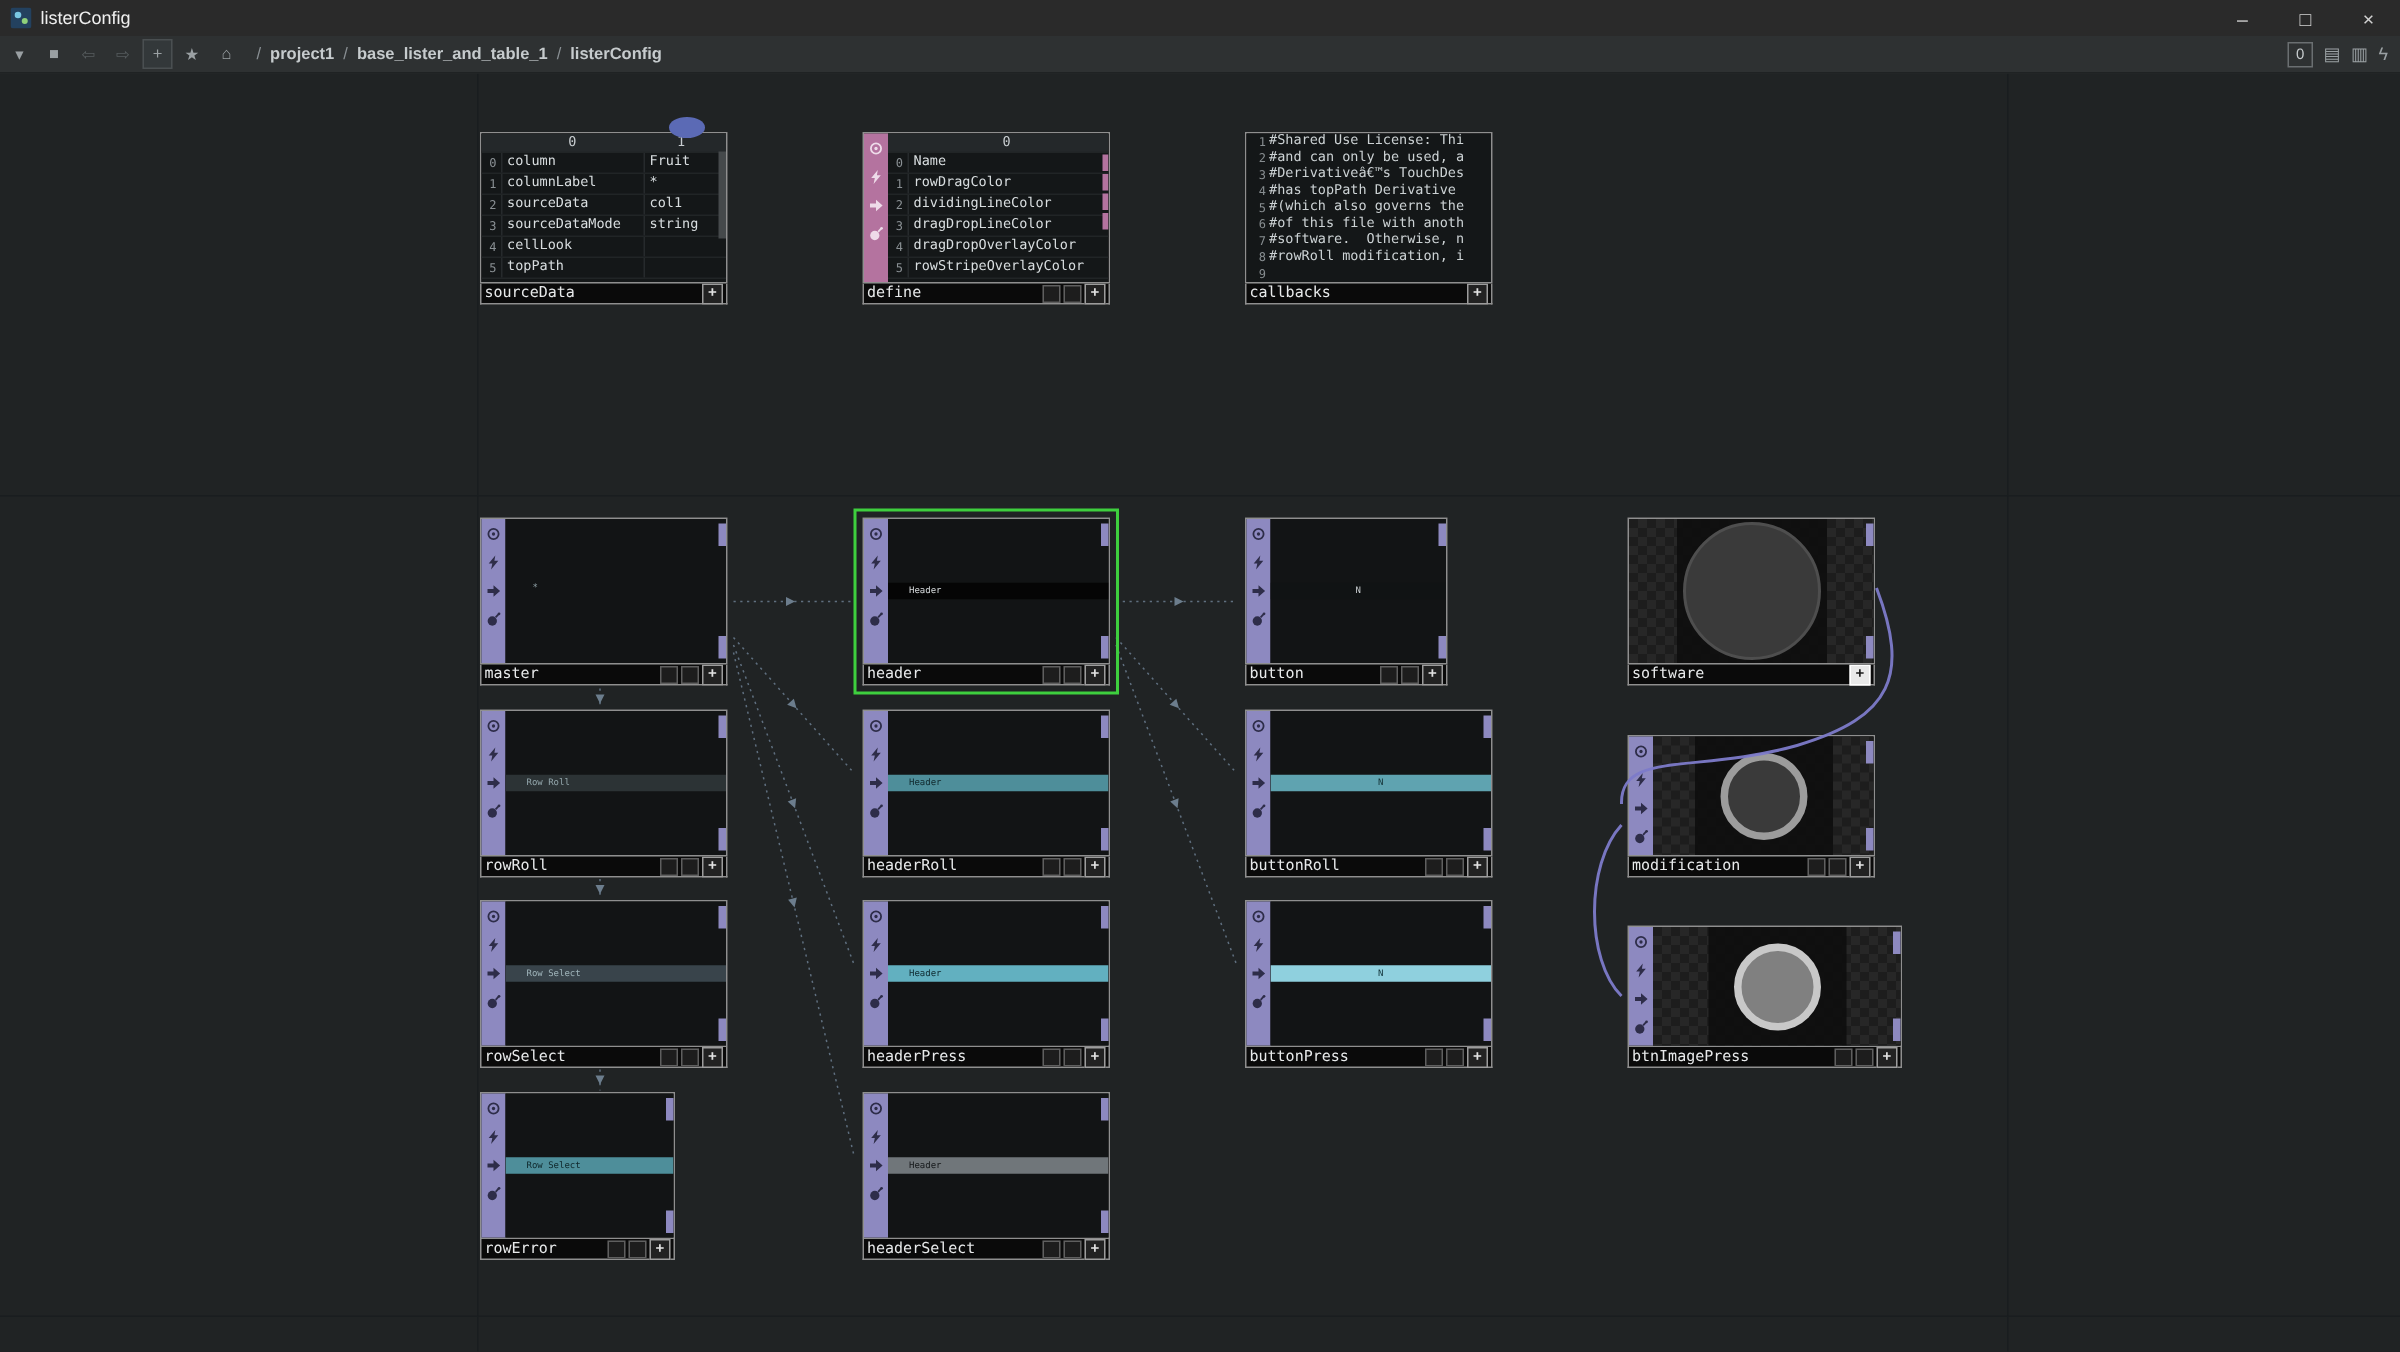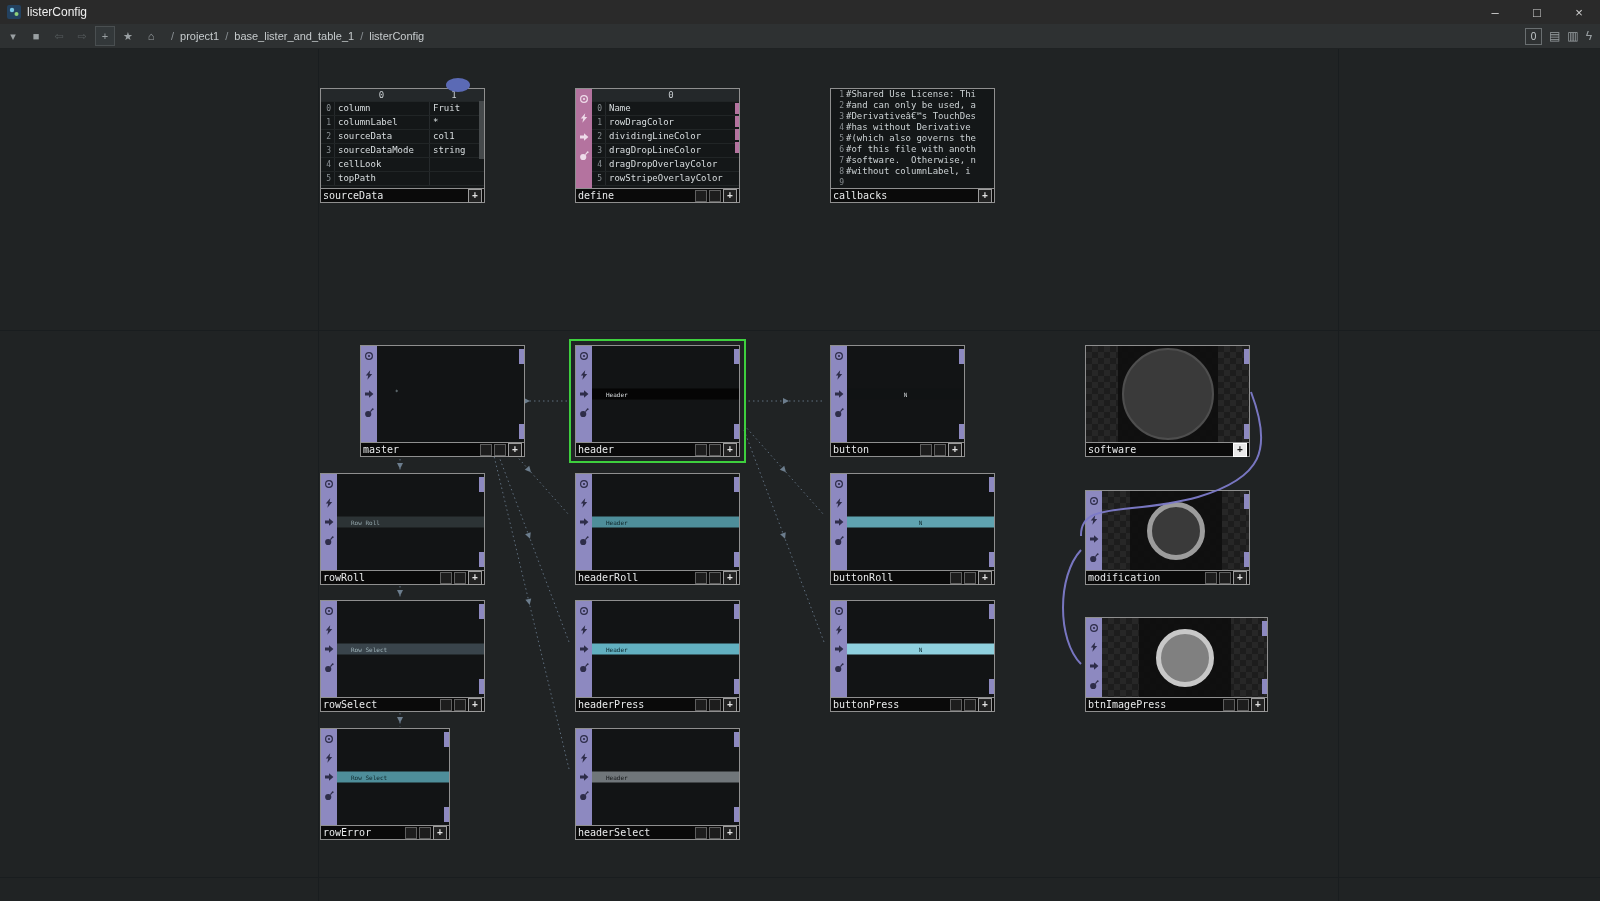--- a/index.html
+++ b/index.html
@@ -18,21 +18,21 @@
            color:#d2d2d2;font-size:13px;}
   
   #toolbar{position:absolute;left:0;top:24px;right:0;height:24px;background:#2e3132;
            border-bottom:1px solid #1f2223;display:flex;align-items:center;z-index:10;}
   .tb-icon{width:18px;height:18px;margin-left:3px;display:flex;align-items:center;justify-content:center;
            color:#9aa0a3;font-size:11px;border:1px solid transparent;}
   .tb-icon.boxed{border-color:#4a4f51;background:#33383a;}
   .tb-icon.disabled{color:#565c5e;}
   #breadcrumb{margin-left:10px;font-size:11px;color:#c6cbcd;display:flex;gap:6px;align-items:center;}
   .bc-sep{color:#8a9094;}
-  .bc-item{color:#c6cbcd;}
+  .bc-item{color:#c6cbcd;font-weight:bold;}
   #tb-right{margin-left:auto;margin-right:8px;display:flex;align-items:center;gap:7px;}
   .tb-badge{width:15px;height:15px;border:1px solid #6a6f71;color:#c6cbcd;font-size:10px;
             display:flex;align-items:center;justify-content:center;}
   .tb-ric{color:#9aa0a3;font-size:12px;}
 
   
   #canvas{position:absolute;inset:0;background:#202324;z-index:0;}
   .gridline{position:absolute;background:#191d1f;}
   .gridline.v{width:1px;top:48px;bottom:0;}
   .gridline.h{height:1px;left:0;right:0;}
@@ -264,51 +264,51 @@
                 <div class="crow">
                   <span class="gut">2</span>
                   <span class="code">#and can only be used, a</span>
                 </div>
                 <div class="crow">
                   <span class="gut">3</span>
                   <span class="code">#Derivativeâ€™s TouchDes</span>
                 </div>
                 <div class="crow">
                   <span class="gut">4</span>
-                  <span class="code">#has without Derivative</span>
+                  <span class="code">#has topPath Derivative</span>
                 </div>
                 <div class="crow">
                   <span class="gut">5</span>
                   <span class="code">#(which also governs the</span>
                 </div>
                 <div class="crow">
                   <span class="gut">6</span>
                   <span class="code">#of this file with anoth</span>
                 </div>
                 <div class="crow">
                   <span class="gut">7</span>
                   <span class="code">#software.  Otherwise, n</span>
                 </div>
                 <div class="crow">
                   <span class="gut">8</span>
-                  <span class="code">#without columnLabel, i</span>
+                  <span class="code">#rowRoll modification, i</span>
                 </div>
                 <div class="crow">
                   <span class="gut">9</span>
                   <span class="code"></span>
                 </div>
               </div>
             </div>
           </div>
           <div class="namebar">
             <span class="nb-name">callbacks</span>
             <i class="nb-plus">+</i>
           </div>
         </div>
-        <div class="node" style="left: 320px; top: 345px; width: 165px; margin-left: 40px;">
+        <div class="node" style="left: 320px; top: 345px; width: 165px;">
           <div class="viewer" style="height: 98px;">
             <div class="strip">
               <span class="flag">
                 <svg viewBox="0 0 10 10">
                   <circle cx="5" cy="5" r="3.4" fill="none" stroke="currentColor" stroke-width="1.2"></circle>
                   <circle cx="5" cy="5" r="1.1" fill="currentColor"></circle>
                 </svg>
               </span>
               <span class="flag">
                 <svg viewBox="0 0 10 10">

